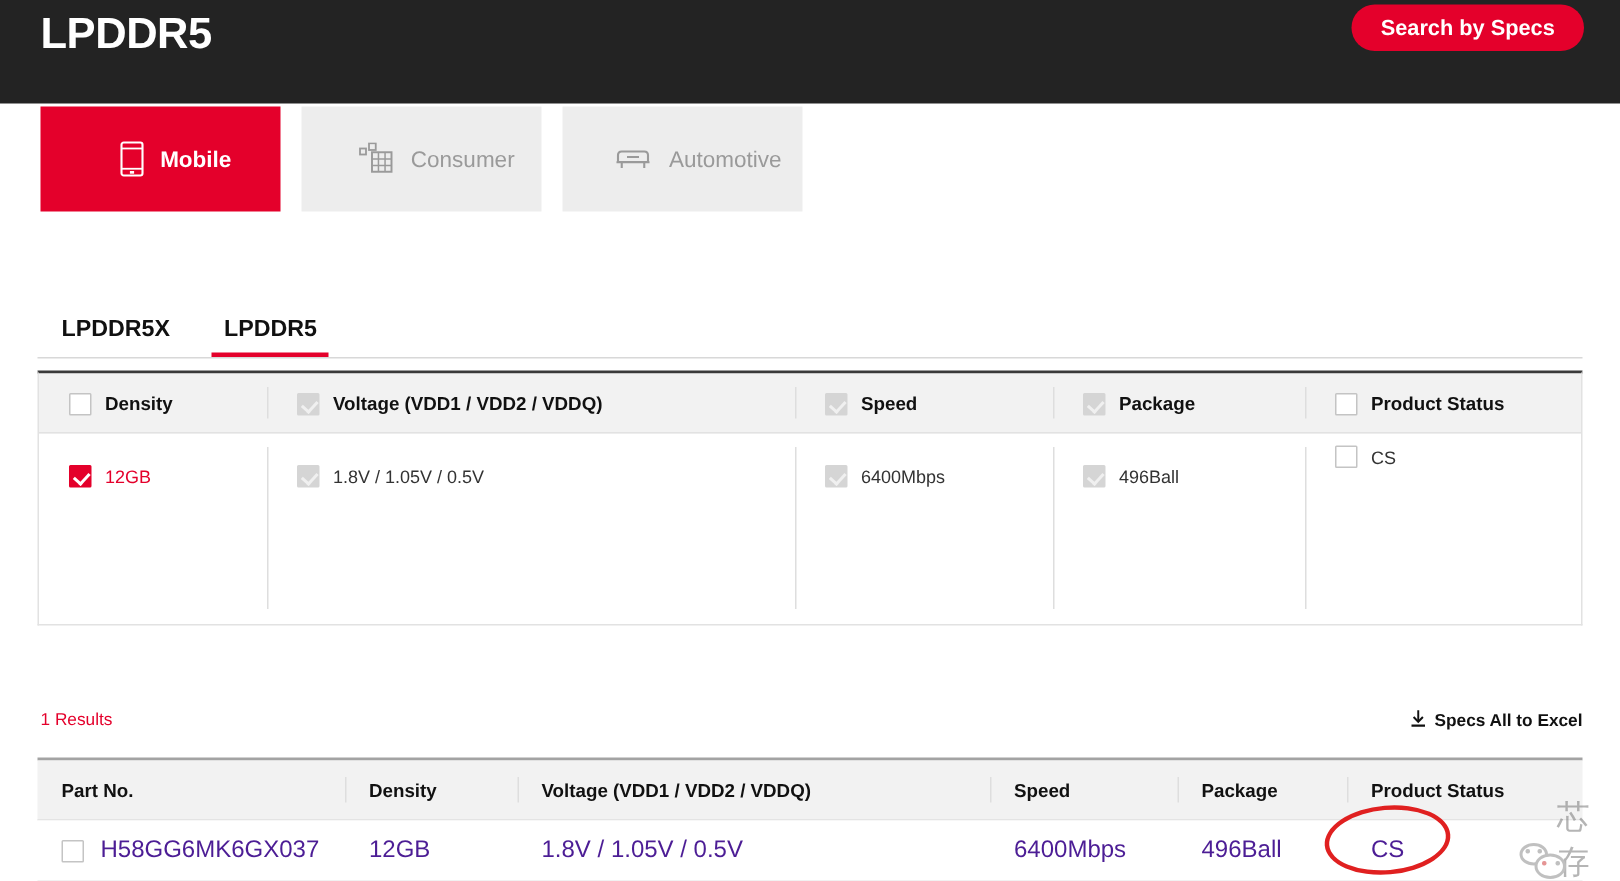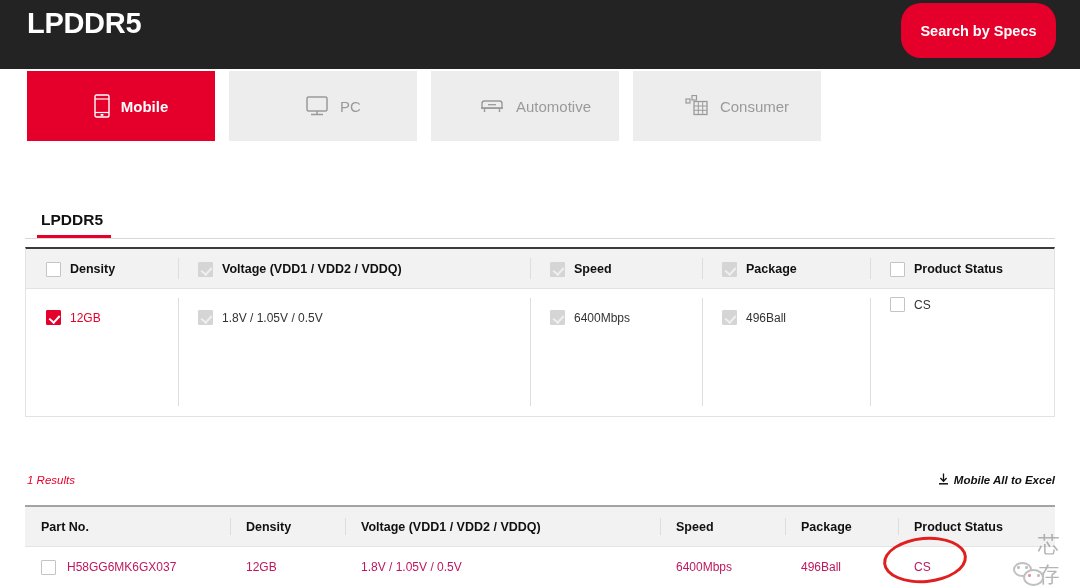--- a/index.html
+++ b/index.html
@@ -16,35 +16,35 @@
     width: 1080px; height: 69px;
     background: #232323;
   }
   .header-title {
     position: absolute; left: 27px; top: 7px;
     font-size: 29px; font-weight: bold; color: #ffffff;
     letter-spacing: -0.3px;
   }
   .search-specs-btn {
     position: absolute; right: 24px; top: 3px;
-    width: 155px; height: 55px;
+    width: 155px; height: 31px;
     background: #e4002b;
     border: none; border-radius: 20px;
     color: #ffffff; font-size: 14.5px; font-weight: bold;
     font-family: "Liberation Sans", sans-serif;
     cursor: pointer;
   }
 
   
   .cat-tabs {
     position: absolute; left: 27px; top: 71px;
     display: flex; gap: 14px;
   }
   .cat-tab {
-    width: 188px; height: 70px;
+    width: 160px; height: 70px;
     background: #ededed;
     display: flex; align-items: center; justify-content: center;
     gap: 11px;
     cursor: pointer;
     color: #9a9a9a;
     font-size: 15px;
     padding-left: 20px;
   }
   .cat-tab.active { background: #e4002b; color: #ffffff; }
   .cat-tab .cat-label { font-weight: normal; }
@@ -142,21 +142,21 @@
   .cb.checked::after {
     content: ""; position: absolute;
     left: 4px; top: 2px; width: 5px; height: 8px;
     border: solid #ffffff; border-width: 0 2px 2px 0;
     transform: rotate(42deg);
   }
 
   
   .results-bar {
     position: absolute; left: 25px; top: 470px;
-    width: 1030px; height: 28px; font-style: italic;
+    width: 1030px; height: 28px;
   }
   .results-count {
     position: absolute; left: 2px; top: 4px;
     font-size: 11.5px; color: #e4002b;
   }
   .export-link {
     position: absolute; right: 0; top: 3px;
     display: flex; align-items: center; gap: 5px;
     font-size: 11.5px; font-weight: bold; color: #111111;
     cursor: pointer;
@@ -171,21 +171,21 @@
   .rrow { display: flex; }
   .rhead {
     height: 40px; background: #f2f2f2;
     border-bottom: 1px solid #e4e4e4;
   }
   .rbody { height: 41px; background: #ffffff; border-bottom: 1px solid #e4e4e4; }
   .rcell {
     display: flex; align-items: center;
     padding-left: 16px;
     position: relative;
-    font-size: 12px; color: #be185d;
+    font-size: 16px; color: #4c1d95;
   }
   .rhead .rcell { font-size: 12.5px; font-weight: bold; color: #111111; }
   .rhead .rcell + .rcell::before {
     content: ""; position: absolute; left: 0; top: 11px; bottom: 11px;
     width: 1px; background: #dedede;
   }
   .rc-part    { width: 205px; }
   .rc-density { width: 115px; }
   .rc-voltage { width: 315px; }
   .rc-speed   { width: 125px; }
@@ -241,61 +241,52 @@
       <svg width="16" height="24" viewBox="0 0 16 24" fill="none">
         <rect x="1" y="1" width="14" height="22" rx="1.5" stroke="#ffffff" stroke-width="1.4"></rect>
         <line x1="1" y1="5" x2="15" y2="5" stroke="#ffffff" stroke-width="1.2"></line>
         <line x1="1" y1="18.5" x2="15" y2="18.5" stroke="#ffffff" stroke-width="1.2"></line>
         <rect x="6.6" y="20" width="2.8" height="1.8" fill="#ffffff"></rect>
       </svg>
     </span>
     <span class="cat-label">Mobile</span>
   </div>
 
-  <div class="cat-tab">
-    <span class="cat-icon">
-      <svg width="24" height="22" viewBox="0 0 24 22" fill="none">
-        <rect x="2" y="2" width="20" height="14" rx="1.5" stroke="#9a9a9a" stroke-width="1.5"></rect>
-        <line x1="12" y1="16" x2="12" y2="19" stroke="#9a9a9a" stroke-width="1.5"></line>
-        <line x1="6" y1="19.5" x2="18" y2="19.5" stroke="#9a9a9a" stroke-width="1.5"></line>
-      </svg>
-    </span>
-    <span class="cat-label">PC</span>
-  </div>
-
-  <div class="cat-tab">
-    <span class="cat-icon">
-      <svg width="26" height="20" viewBox="0 0 26 20" fill="none">
-        <path d="M3 12 L3 7.5 Q3 5 5.5 5 L20.5 5 Q23 5 23 7.5 L23 12 Z" stroke="#9a9a9a" stroke-width="1.4" fill="none"></path>
-        <line x1="2" y1="12.2" x2="24" y2="12.2" stroke="#9a9a9a" stroke-width="1.4"></line>
-        <line x1="5.5" y1="12.5" x2="5.5" y2="16" stroke="#9a9a9a" stroke-width="1.4"></line>
-        <line x1="20.5" y1="12.5" x2="20.5" y2="16" stroke="#9a9a9a" stroke-width="1.4"></line>
-        <line x1="9" y1="8.7" x2="17" y2="8.7" stroke="#9a9a9a" stroke-width="1.3"></line>
-      </svg>
-    </span>
-    <span class="cat-label">Automotive</span>
-  </div>
 
   <div class="cat-tab">
     <span class="cat-icon">
       <svg width="24" height="22" viewBox="0 0 24 22" fill="none">
         <rect x="1" y="4" width="4" height="4" stroke="#9a9a9a" stroke-width="1.2"></rect>
         <rect x="7" y="0.5" width="4.5" height="4.5" stroke="#9a9a9a" stroke-width="1.2"></rect>
         <rect x="9" y="6.5" width="13" height="13" stroke="#9a9a9a" stroke-width="1.3"></rect>
         <line x1="9" y1="11" x2="22" y2="11" stroke="#9a9a9a" stroke-width="1"></line>
         <line x1="9" y1="15.3" x2="22" y2="15.3" stroke="#9a9a9a" stroke-width="1"></line>
         <line x1="13.3" y1="6.5" x2="13.3" y2="19.5" stroke="#9a9a9a" stroke-width="1"></line>
         <line x1="17.7" y1="6.5" x2="17.7" y2="19.5" stroke="#9a9a9a" stroke-width="1"></line>
       </svg>
     </span>
     <span class="cat-label">Consumer</span>
   </div>
+
+  <div class="cat-tab">
+    <span class="cat-icon">
+      <svg width="26" height="20" viewBox="0 0 26 20" fill="none">
+        <path d="M3 12 L3 7.5 Q3 5 5.5 5 L20.5 5 Q23 5 23 7.5 L23 12 Z" stroke="#9a9a9a" stroke-width="1.4" fill="none"></path>
+        <line x1="2" y1="12.2" x2="24" y2="12.2" stroke="#9a9a9a" stroke-width="1.4"></line>
+        <line x1="5.5" y1="12.5" x2="5.5" y2="16" stroke="#9a9a9a" stroke-width="1.4"></line>
+        <line x1="20.5" y1="12.5" x2="20.5" y2="16" stroke="#9a9a9a" stroke-width="1.4"></line>
+        <line x1="9" y1="8.7" x2="17" y2="8.7" stroke="#9a9a9a" stroke-width="1.3"></line>
+      </svg>
+    </span>
+    <span class="cat-label">Automotive</span>
+  </div>
 </div>
 
 <div class="type-tabs">
+  <div class="type-tab">LPDDR5X</div>
   <div class="type-tab active">LPDDR5</div>
 </div>
 <div class="tabs-rule"></div>
 
 <div class="filter-panel">
 
   <div class="filter-head">
     <div class="fcol c-density">
       <div class="fhead-cell">
         <span class="cb"></span>
@@ -371,21 +362,21 @@
 <div class="results-bar">
   <div class="results-count">1 Results</div>
   <div class="export-link">
     <span>
       <svg width="11" height="12" viewBox="0 0 11 12" fill="none">
         <line x1="5.5" y1="0.5" x2="5.5" y2="7.5" stroke="#111111" stroke-width="1.3"></line>
         <path d="M2.4 5 L5.5 8.2 L8.6 5" stroke="#111111" stroke-width="1.3" fill="none"></path>
         <line x1="1" y1="10.8" x2="10" y2="10.8" stroke="#111111" stroke-width="1.5"></line>
       </svg>
     </span>
-    <span>Mobile All to Excel</span>
+    <span>Specs All to Excel</span>
   </div>
 </div>
 
 <div class="rtable">
 
   <div class="rrow rhead">
     <div class="rcell rc-part">Part No.</div>
     <div class="rcell rc-density">Density</div>
     <div class="rcell rc-voltage">Voltage (VDD1 / VDD2 / VDDQ)</div>
     <div class="rcell rc-speed">Speed</div>

